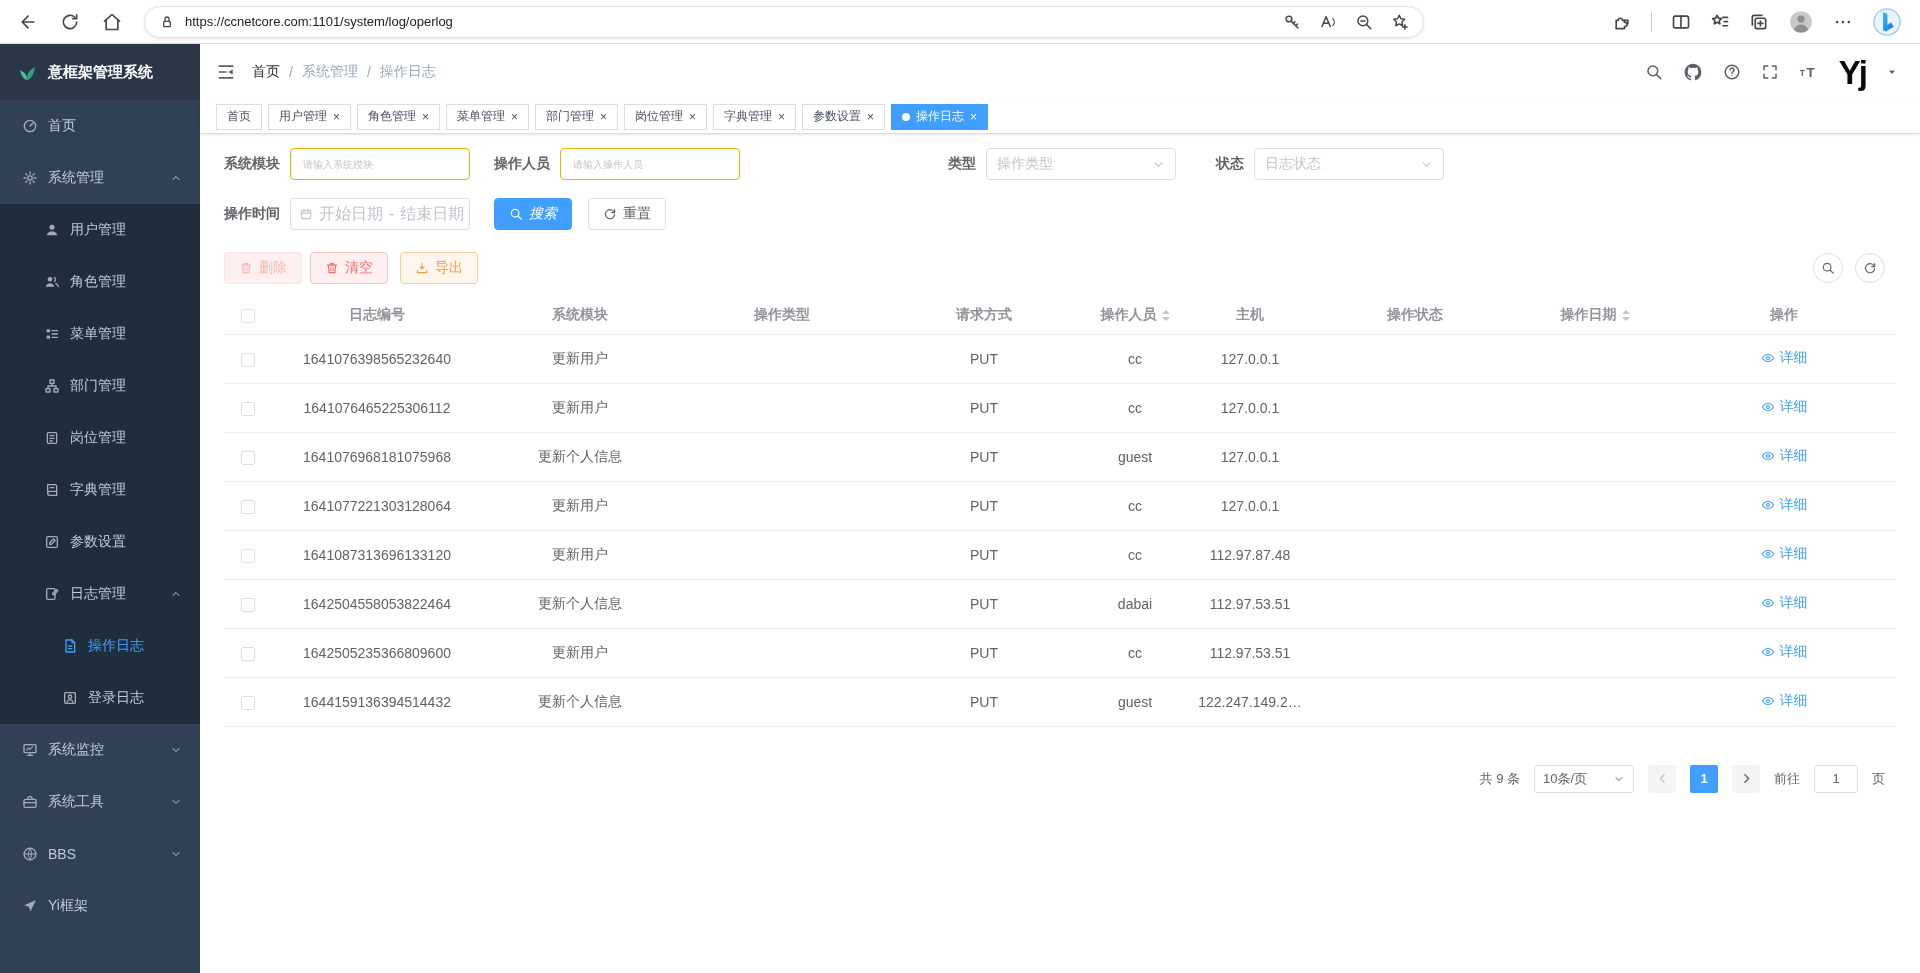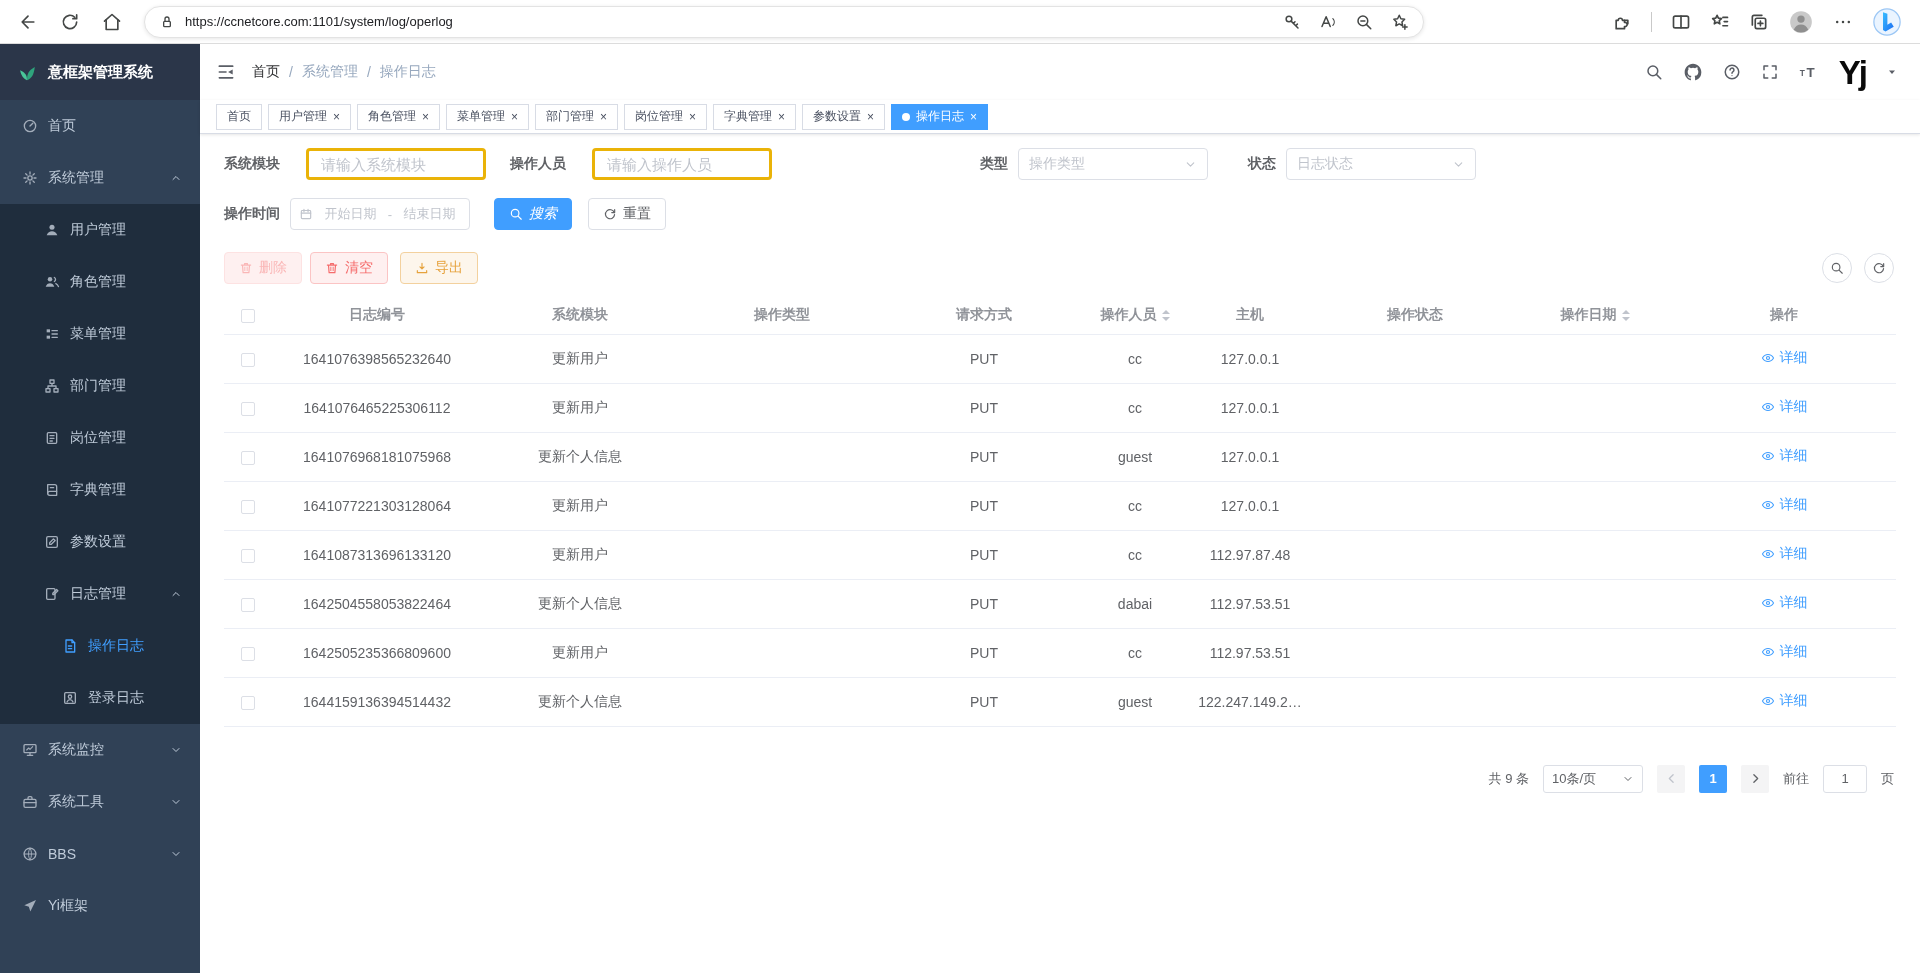--- a/index.html
+++ b/index.html
@@ -47,29 +47,29 @@
   .logo-yj { font-weight:900; font-size:33px; color:#0a0a0a; letter-spacing:-2px; line-height:1; }
   .caret { color:#5a5e66; }
 
   .tabbar { height:34px; border-bottom:1px solid #d8dce5; box-shadow:0 1px 3px 0 rgba(0,0,0,.10); display:flex; align-items:center; padding:0 16px; gap:6px; background:#fff; position:relative; z-index:2; }
   .tab { height:26px; border:1px solid #d8dce5; background:#fff; color:#495060; font-size:12px; padding:0 10px; display:inline-flex; align-items:center; gap:6px; cursor:pointer; white-space:nowrap; }
   .tab .dot { width:8px; height:8px; border-radius:50%; background:#fff; }
   .tab .close { font-size:12px; line-height:1; }
   .tab.active { background:#409eff; border-color:#409eff; color:#fff; }
 
   
-  .content { padding:14px 26px 0 24px; flex:1; }
+  .content { padding:14px 35px 0 24px; flex:1; }
   .filter-row { display:flex; align-items:center; }
   .filter-row + .filter-row { margin-top:18px; }
   .f-label { font-size:14px; font-weight:bold; color:#606266; margin-right:10px; white-space:nowrap; }
-  .f-input { width:180px; height:32px; border:3px solid #eab308; border-radius:4px; font-size:15px; color:#606266; padding:0 12px; outline:none;margin-left:16px; }
+  .f-input { width:180px; height:32px; border:1px solid #eab308; border-radius:4px; font-size:10px; color:#606266; padding:0 12px; outline:none; }
   .f-input::placeholder { color:#c0c4cc; }
   .f-select { width:190px; height:32px; border:1px solid #dcdfe6; border-radius:4px; display:flex; align-items:center; justify-content:space-between; padding:0 10px; font-size:14px; color:#c0c4cc; cursor:pointer; }
   .g2 { margin-left:24px; } .g3 { margin-left:208px; } .g4 { margin-left:40px; }
-  .date-range { width:180px; height:32px; border:1px solid #dcdfe6; border-radius:4px; display:flex; align-items:center; padding:0 8px; gap:6px; font-size:13px; color:#c0c4cc; }
+  .date-range { width:180px; height:32px; border:1px solid #dcdfe6; border-radius:4px; display:flex; align-items:center; padding:0 8px; gap:6px; font-size:16px; color:#c0c4cc; }
   .date-range .ph { flex:1; text-align:center; white-space:nowrap; }
   .btn { height:32px; border-radius:4px; border:1px solid #dcdfe6; background:#fff; font-size:14px; color:#606266; display:inline-flex; align-items:center; gap:6px; padding:0 14px; cursor:pointer; }
   .btn-primary { background:#409eff; border-color:#409eff; color:#fff; margin-left:24px;font-style:italic; }
   .btn-reset { margin-left:16px; }
 
   .action-row { display:flex; align-items:center; margin-top:22px; }
   .btn-danger-disabled { color:#fab6b6; border-color:#fde2e2; background:#fef0f0; cursor:not-allowed; }
   .btn-danger { color:#f56c6c; border-color:#fbc4c4; background:#fef0f0; margin-left:8px; }
   .btn-warning { color:#e6a23c; border-color:#f3d19e; background:#fdf6ec; margin-left:12px; }
   .action-right { margin-left:auto; display:flex; align-items:center; gap:12px; }

